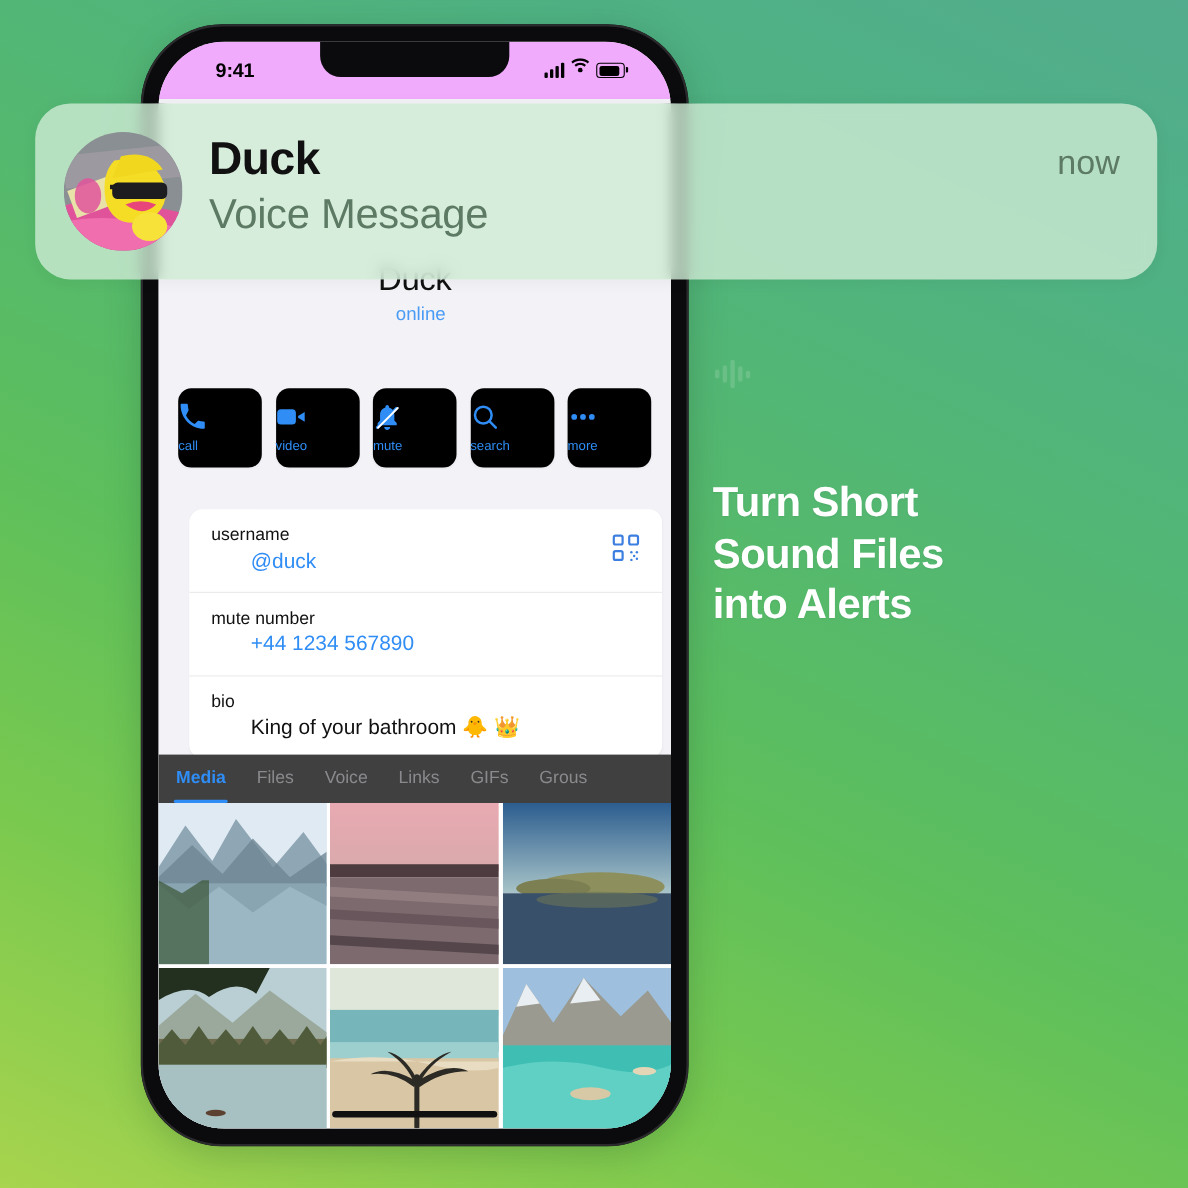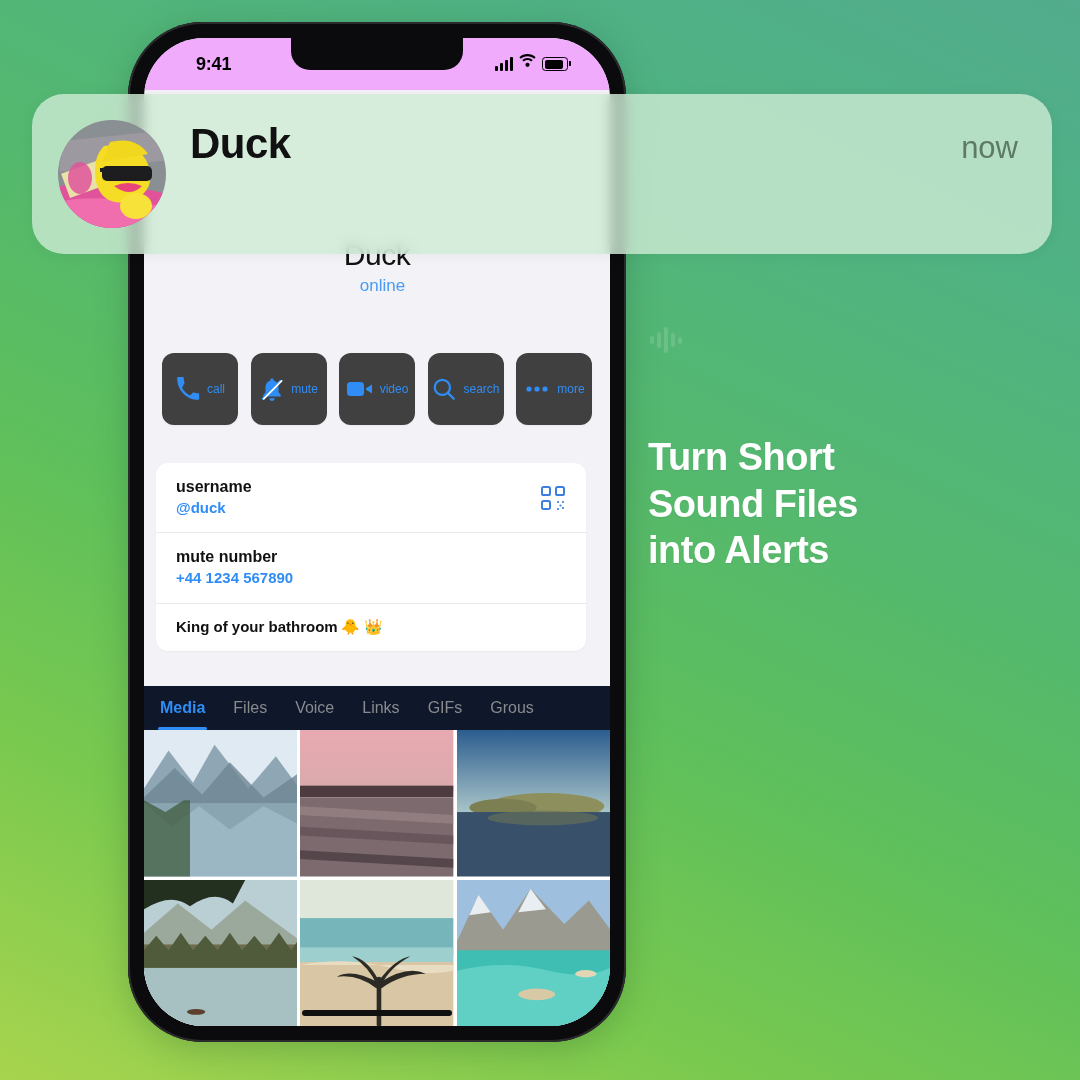--- a/index.html
+++ b/index.html
@@ -65,41 +65,40 @@
   
   #profile{position:absolute;left:0;top:52px;width:466px;text-align:center;}
   #pname{font-size:30px;color:#111;letter-spacing:-0.4px;padding-top:148px;}
   #pstatus{font-size:17px;color:#4a9bf5;padding-top:4px;margin-left:11px;}
   
   #actions{
     position:absolute;left:18px;top:315px;width:430px;
     display:flex;justify-content:space-between;
   }
   .act{
-    width:76px;height:72px;background:#404040;border-radius:12px;
-    display:flex;flex-direction:row;align-items:center;justify-content:center;gap:6px;
+    width:76px;height:72px;background:#000000;border-radius:12px;
+    display:flex;flex-direction:column;justify-content:center;gap:6px;
     box-shadow:0 1px 2px rgba(0,0,0,.04);
   }
   .act .lbl{font-size:12px;color:#2f8df5;}
   .act svg{display:block;}
   
   #infocard{
-    position:absolute;left:12px;top:425px;width:430px;background:#fff;border-radius:12px;overflow:hidden;
+    position:absolute;left:28px;top:425px;width:430px;background:#fff;border-radius:12px;overflow:hidden;
     box-shadow:0 1px 2px rgba(0,0,0,.04);
-    font-weight:bold;
   }
   .irow{padding:13px 20px 14px 20px;position:relative;}
   .irow + .irow{border-top:1px solid #e9e9ec;}
   .ikey{font-size:16px;color:#111;line-height:1.35;}
-  .ival{font-size:15px;color:#2f8df5;line-height:1.38;}
+  .ival{font-size:19px;color:#2f8df5;line-height:1.38;margin-left:36px;}
   .ival.dark{color:#111;}
   #qr{position:absolute;right:20px;top:22px;}
   
   #tabs{
-    position:absolute;left:0;top:648px;width:466px;height:44px;background:#0f172a;
+    position:absolute;left:0;top:648px;width:466px;height:44px;background:#404040;
     display:flex;align-items:center;padding:0 16px;gap:28px;box-sizing:border-box;
   }
   .tab{font-size:16px;color:#8a8a8e;position:relative;height:44px;display:flex;align-items:center;}
   .tab.on{color:#2f8df5;font-weight:bold;}
   .tab.on::after{content:"";position:absolute;left:-2px;right:-2px;bottom:0;height:3px;background:#2f8df5;border-radius:2px;}
   
   #grid{
     position:absolute;left:0;top:692px;width:466px;height:296px;
     display:grid;grid-template-columns:1fr 1fr 1fr;grid-template-rows:1fr 1fr;gap:3px;background:#fff;
   }
@@ -156,36 +155,36 @@
         <div class="act">
           <span>
             <svg width="26" height="26" viewBox="0 0 24 24" fill="#2f8df5">
                 <path d="M6.6 10.8c1.6 3.1 4.1 5.6 7.2 7.2l2.4-2.4c.3-.3.8-.4 1.2-.3 1.2.4 2.5.6 3.9.6.6 0 1 .4 1 1V21c0 .6-.4 1-1 1C10.9 22 2 13.1 2 2c0-.6.4-1 1-1h4.1c.6 0 1 .4 1 1 0 1.3.2 2.6.6 3.9.1.4 0 .9-.3 1.2L6.6 10.8z"></path>
               </svg>
           </span>
           <span class="lbl">call</span>
         </div>
         <div class="act">
           <span>
+            <svg width="28" height="26" viewBox="0 0 28 24" fill="#2f8df5">
+                <rect x="1" y="5" width="17" height="14" rx="3.5"></rect>
+                <path d="M20 11.2l6-3.7v9l-6-3.7z"></path>
+              </svg>
+          </span>
+          <span class="lbl">video</span>
+        </div>
+        <div class="act">
+          <span>
             <svg width="26" height="26" viewBox="0 0 24 24">
                 <path fill="#2f8df5" d="M12 2c-.8 0-1.5.7-1.5 1.5v.7C7.9 4.9 6 7.3 6 10.2V15l-2 2.2V19h16v-1.8L18 15v-4.8c0-2.9-1.9-5.3-4.5-6V3.5C13.5 2.7 12.8 2 12 2zM9.5 20.5c0 1.4 1.1 2.5 2.5 2.5s2.5-1.1 2.5-2.5h-5z"></path>
                 <rect x="2.4" y="20.2" width="25" height="2.3" rx="1.1" transform="rotate(-45 3 21)" fill="#2f8df5"></rect>
                 <rect x="3.1" y="21.2" width="25" height="1.6" rx="0.8" transform="rotate(-45 3 21)" fill="#ffffff"></rect>
               </svg>
           </span>
           <span class="lbl">mute</span>
-        </div>
-        <div class="act">
-          <span>
-            <svg width="28" height="26" viewBox="0 0 28 24" fill="#2f8df5">
-                <rect x="1" y="5" width="17" height="14" rx="3.5"></rect>
-                <path d="M20 11.2l6-3.7v9l-6-3.7z"></path>
-              </svg>
-          </span>
-          <span class="lbl">video</span>
         </div>
         <div class="act">
           <span>
             <svg width="26" height="26" viewBox="0 0 24 24" fill="none" stroke="#2f8df5" stroke-width="2.1" stroke-linecap="round">
                 <circle cx="10.5" cy="10.5" r="7"></circle>
                 <line x1="15.8" y1="15.8" x2="21" y2="21"></line>
               </svg>
           </span>
           <span class="lbl">search</span>
         </div>
@@ -216,20 +215,21 @@
               <circle cx="18" cy="24" r="1.1" fill="#3d7fe0" stroke="none"></circle>
               <circle cx="23" cy="23" r="1.1" fill="#3d7fe0" stroke="none"></circle>
             </svg>
           </span>
         </div>
         <div class="irow">
           <div class="ikey">mute number</div>
           <div class="ival">+44 1234 567890</div>
         </div>
         <div class="irow">
+          <div class="ikey">bio</div>
           <div class="ival dark">King of your bathroom 🐥 👑</div>
         </div>
       </div>
 
       <div id="tabs">
         <div class="tab on">Media</div>
         <div class="tab">Files</div>
         <div class="tab">Voice</div>
         <div class="tab">Links</div>
         <div class="tab">GIFs</div>
@@ -361,16 +361,17 @@
         <ellipse cx="78" cy="86" rx="16" ry="13" fill="#f7e23a"></ellipse>
         <g>
           <rect x="44" y="46" width="50" height="15" rx="5" fill="#1d1d20"></rect>
           <rect x="42" y="48" width="6" height="4" fill="#1d1d20"></rect>
         </g>
         <path d="M56 66 Q70 60 84 66 Q72 78 56 66Z" fill="#e8457a"></path>
         <ellipse cx="22" cy="58" rx="12" ry="16" fill="#e0539b" opacity=".85"></ellipse>
       </svg>
     </div>
     <div id="btitle">Duck</div>
+    <div id="bsub">Voice Message</div>
     <div id="btime">now</div>
   </div>
 
 </div>
 
 </body></html>

